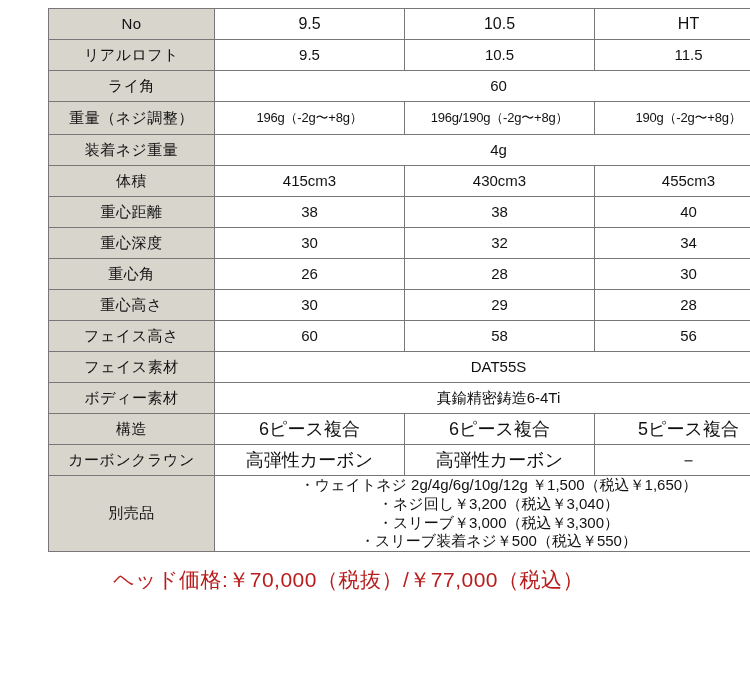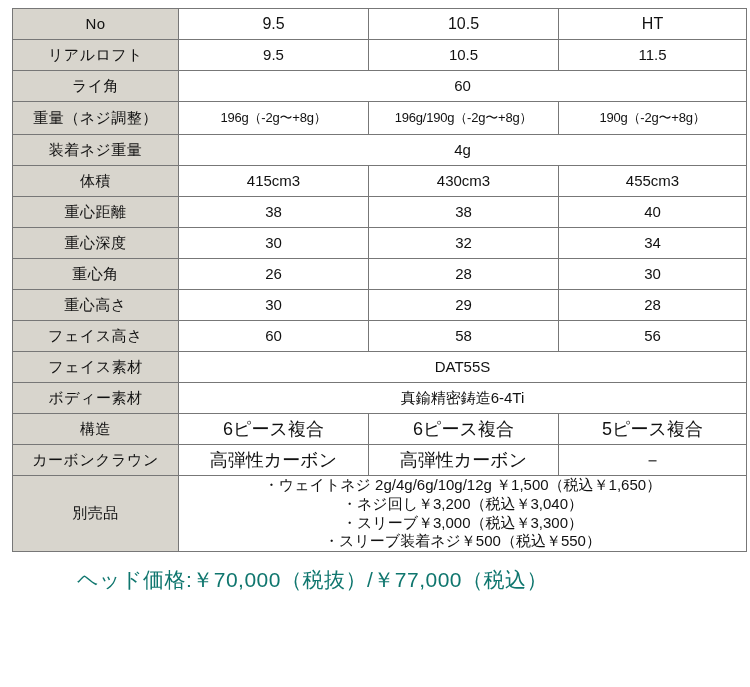--- a/index.html
+++ b/index.html
@@ -13,20 +13,21 @@
     font-family: "Liberation Sans", sans-serif;
     color: #1a1a1a;
     -webkit-font-smoothing: antialiased;
   }
   .page {
     width: 621px;
     height: 687px;
     position: relative;
     box-sizing: border-box;
     padding: 8px 8px 0 12px;
+    margin-left: 36px;
   }
   table.spec {
     border-collapse: collapse;
     width: 734px;
     margin: 0 auto;
     table-layout: fixed;
     border: 1px solid #777777;
   }
   table.spec td, table.spec th {
     border: 1px solid #777777;
@@ -77,21 +78,21 @@
     line-height: 1.55;
     background: #ffffff;
   }
   td.extras .line { white-space: nowrap; text-align: center; }
 
   .price {
     margin-top: 14px;
     text-align: center;
     font-size: 21px;
     letter-spacing: 0.5px;
-    color: #0f766e;
+    color: #b91c1c;
   }
 </style>
 </head>
 <body>
 
 <div class="page">
 
   <table class="spec">
     <colgroup>
       <col class="c0">

